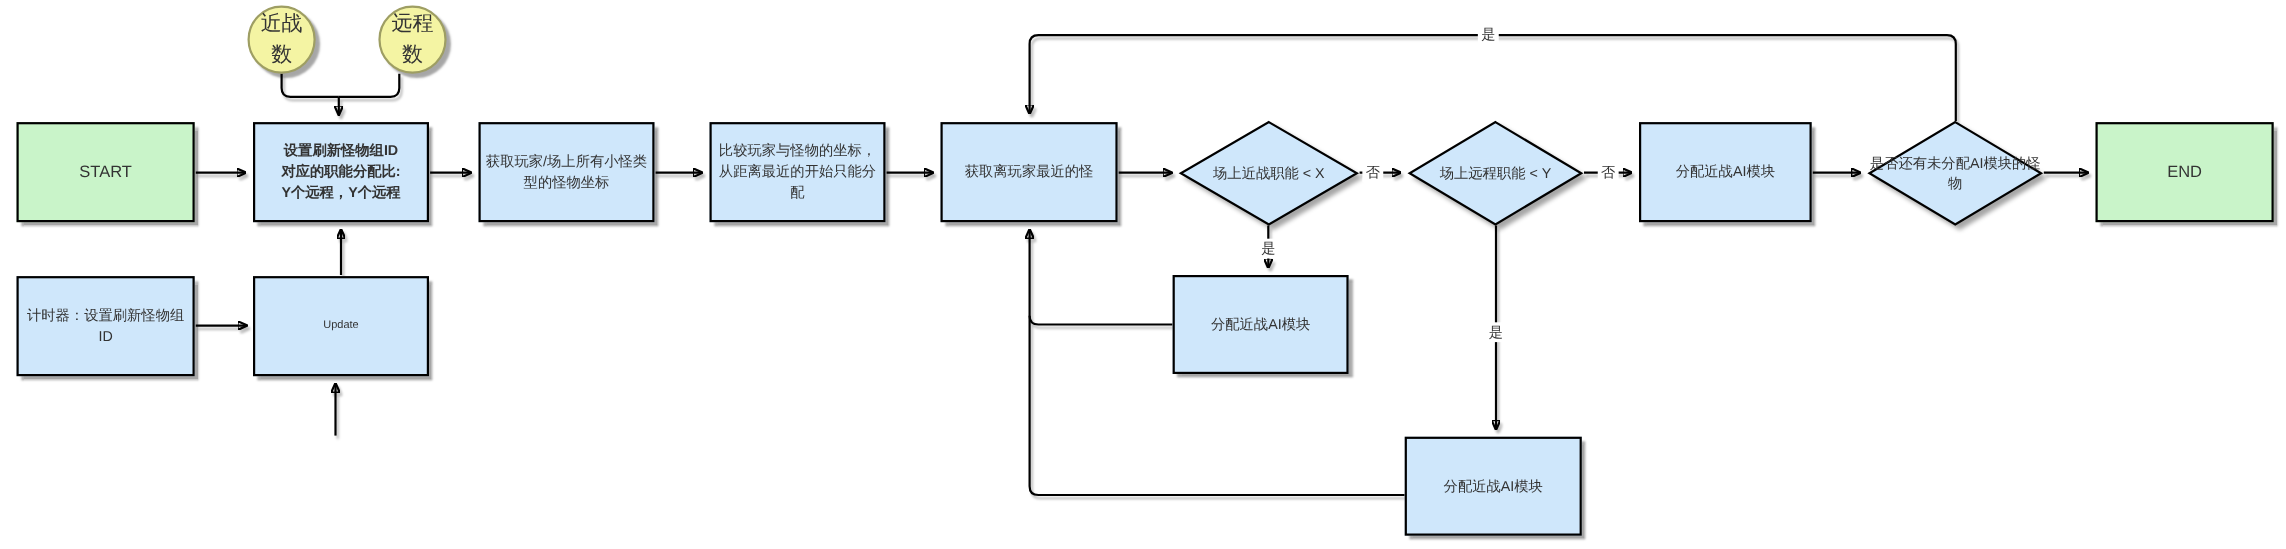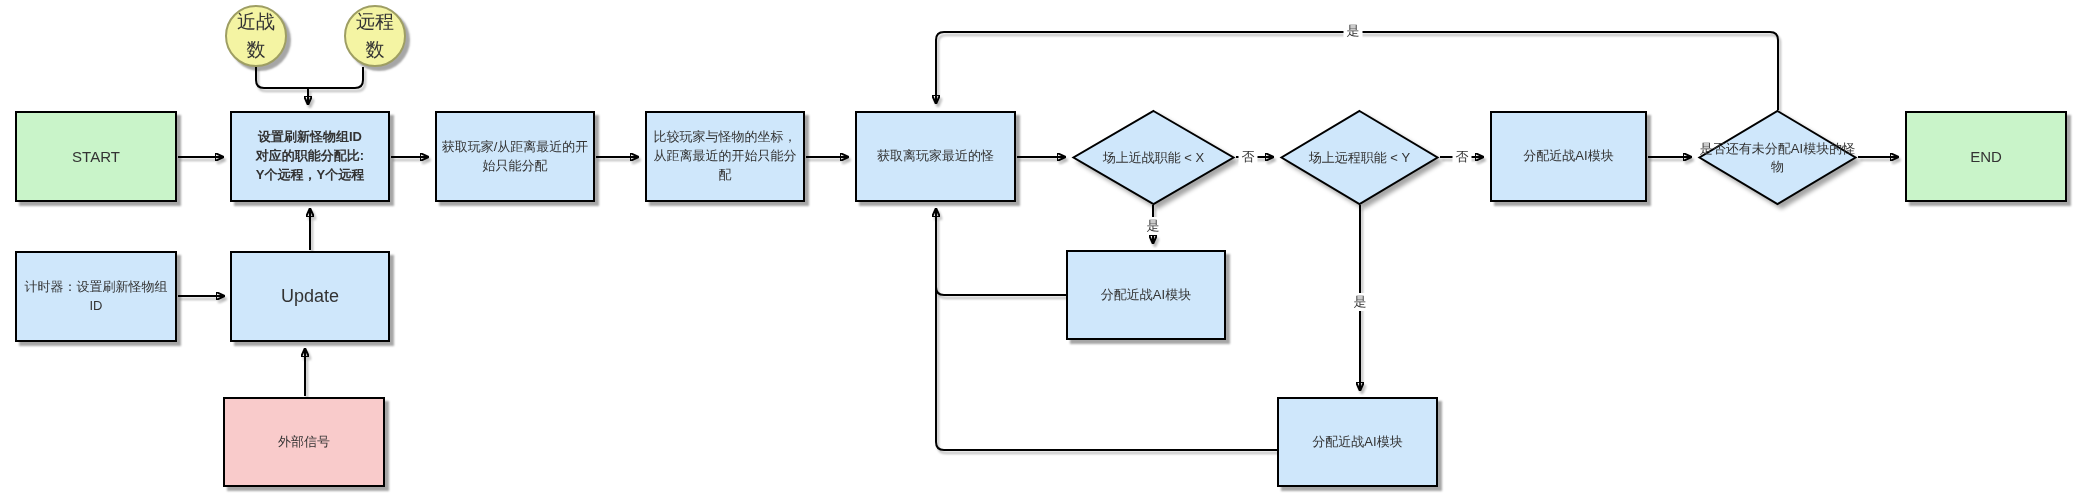--- a/index.html
+++ b/index.html
@@ -79,21 +79,21 @@
   }
   .edge-label {
     position: absolute;
     transform: translate(-50%,-50%);
     background: #ffffff;
     padding: 0 3px;
     font-size: 13px;
     z-index: 4;
     white-space: nowrap;
   }
-  .update-text { font-size: 18px; }
+  .update-text { font-size: 10px; }
 </style>
 </head>
 <body>
 
 <div class="canvas" style="color: rgb(51, 51, 51);">
 
   <svg class="edges" xmlns="http://www.w3.org/2000/svg">
     <defs>
       <marker id="arrow" markerWidth="9" markerHeight="8" refX="8" refY="4" orient="auto" markerUnits="userSpaceOnUse">
         <path d="M0,0 L9,4 L0,8 Z" fill="#000000" stroke="none"></path>
@@ -136,21 +136,21 @@
   </div>
 
   <div class="node process" style="left:230px;top:111px;width:160px;height:91px">
     <div class="stack">
       <span class="line">设置刷新怪物组ID</span>
       <span class="line">对应的职能分配比:</span>
       <span class="line bold">Y个远程，Y个远程</span>
     </div>
   </div>
   <div class="node process" style="left:435px;top:111px;width:160px;height:91px">
-    <span>获取玩家/从距离最近的开始只能分配</span>
+    <span>获取玩家/场上所有小怪类型的怪物坐标</span>
   </div>
   <div class="node process" style="left:645px;top:111px;width:160px;height:91px">
     <span>比较玩家与怪物的坐标，从距离最近的开始只能分配</span>
   </div>
   <div class="node process" style="left:855px;top:111px;width:161px;height:91px">
     <span>获取离玩家最近的怪</span>
   </div>
   <div class="node process" style="left:1490px;top:111px;width:157px;height:91px">
     <span>分配近战AI模块</span>
   </div>
@@ -173,23 +173,20 @@
     </svg>
     <div class="dlabel" style="width:168px">是否还有未分配AI模块的怪物</div>
   </div>
 
   <div class="node process" style="left:15px;top:251px;width:162px;height:91px">
     <span>计时器：设置刷新怪物组ID</span>
   </div>
   <div class="node process" style="left:230px;top:251px;width:160px;height:91px">
     <span class="update-text">Update</span>
   </div>
-  <div class="node signal" style="left:223px;top:397px;width:162px;height:90px">
-    <span>外部信号</span>
-  </div>
 
   <div class="node process" style="left:1066px;top:250px;width:160px;height:90px">
     <span>分配近战AI模块</span>
   </div>
   <div class="node process" style="left:1277px;top:397px;width:161px;height:90px">
     <span>分配近战AI模块</span>
   </div>
 
   <div class="edge-label" style="left:1353px;top:31px">是</div>
   <div class="edge-label" style="left:1248px;top:157px">否</div>

